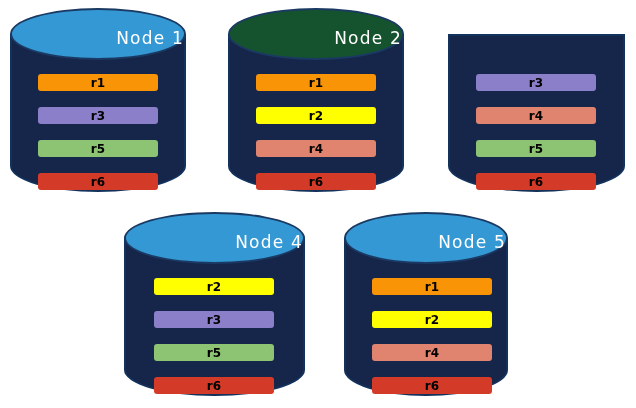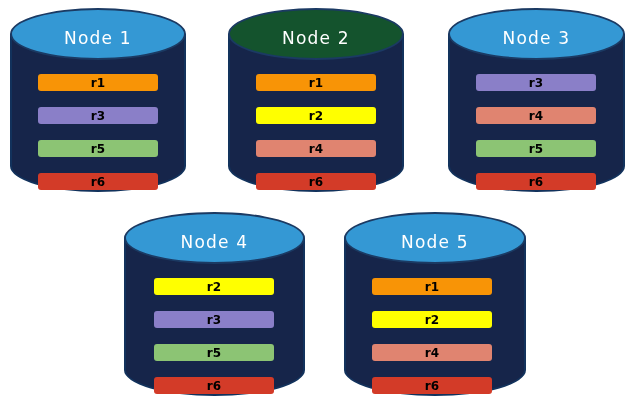--- a/index.html
+++ b/index.html
@@ -42,21 +42,21 @@
     left: 0;
     right: 0;
     top: 0;
     background: #3498d4;
     border: 2px solid #1b3a63;
     border-radius: 50% / 50%;
     box-sizing: border-box;
     z-index: 3;
     display: flex;
     align-items: center;
-    justify-content: center;
+    justify-content: flex-end;
   }
   .node-title {
     color: #ffffff;
     font-size: 17px;
     font-weight: 400;
     letter-spacing: 1.2px;
     white-space: nowrap;
     position: relative;
     top: 4px;
   }
@@ -105,43 +105,40 @@
       </div>
       <div class="replicas" style="left: 28px; width: 120px; top: 58px;">
         <div class="replica" style="background: rgb(248, 148, 6);">r1</div>
         <div class="replica" style="background: rgb(255, 255, 0);">r2</div>
         <div class="replica" style="background: rgb(224, 132, 112);">r4</div>
         <div class="replica" style="background: rgb(211, 59, 40);">r6</div>
       </div>
     </div>
     <div class="node" style="left: 448px; top: 8px; width: 177px; height: 184px;">
       <div class="cyl-body" style="top: 26px; height: 158px; background: rgb(22, 37, 74); border-color: rgb(18, 50, 92);"></div>
-      <div class="cyl-top" style="height: 52px; background: rgb(52, 152, 212);">
-        <div class="node-title">Node 3</div>
-      </div>
       <div class="replicas" style="left: 28px; width: 120px; top: 58px;">
         <div class="replica" style="background: rgb(138, 127, 200);">r3</div>
         <div class="replica" style="background: rgb(224, 132, 112);">r4</div>
         <div class="replica" style="background: rgb(140, 196, 116);">r5</div>
         <div class="replica" style="background: rgb(211, 59, 40);">r6</div>
       </div>
     </div>
     <div class="node" style="left: 124px; top: 212px; width: 181px; height: 184px;">
       <div class="cyl-body" style="top: 26px; height: 158px; background: rgb(22, 37, 74); border-color: rgb(18, 50, 92);"></div>
       <div class="cyl-top" style="height: 52px; background: rgb(52, 152, 212);">
         <div class="node-title">Node 4</div>
       </div>
       <div class="replicas" style="left: 30px; width: 120px; top: 58px;">
         <div class="replica" style="background: rgb(255, 255, 0);">r2</div>
         <div class="replica" style="background: rgb(138, 127, 200);">r3</div>
         <div class="replica" style="background: rgb(140, 196, 116);">r5</div>
         <div class="replica" style="background: rgb(211, 59, 40);">r6</div>
       </div>
     </div>
-    <div class="node" style="left: 344px; top: 212px; width: 182px; height: 184px;">
+    <div class="node" style="left: 344px; top: 212px; width: 164px; height: 184px;">
       <div class="cyl-body" style="top: 26px; height: 158px; background: rgb(22, 37, 74); border-color: rgb(18, 50, 92);"></div>
       <div class="cyl-top" style="height: 52px; background: rgb(52, 152, 212);">
         <div class="node-title">Node 5</div>
       </div>
       <div class="replicas" style="left: 28px; width: 120px; top: 58px;">
         <div class="replica" style="background: rgb(248, 148, 6);">r1</div>
         <div class="replica" style="background: rgb(255, 255, 0);">r2</div>
         <div class="replica" style="background: rgb(224, 132, 112);">r4</div>
         <div class="replica" style="background: rgb(211, 59, 40);">r6</div>
       </div>

